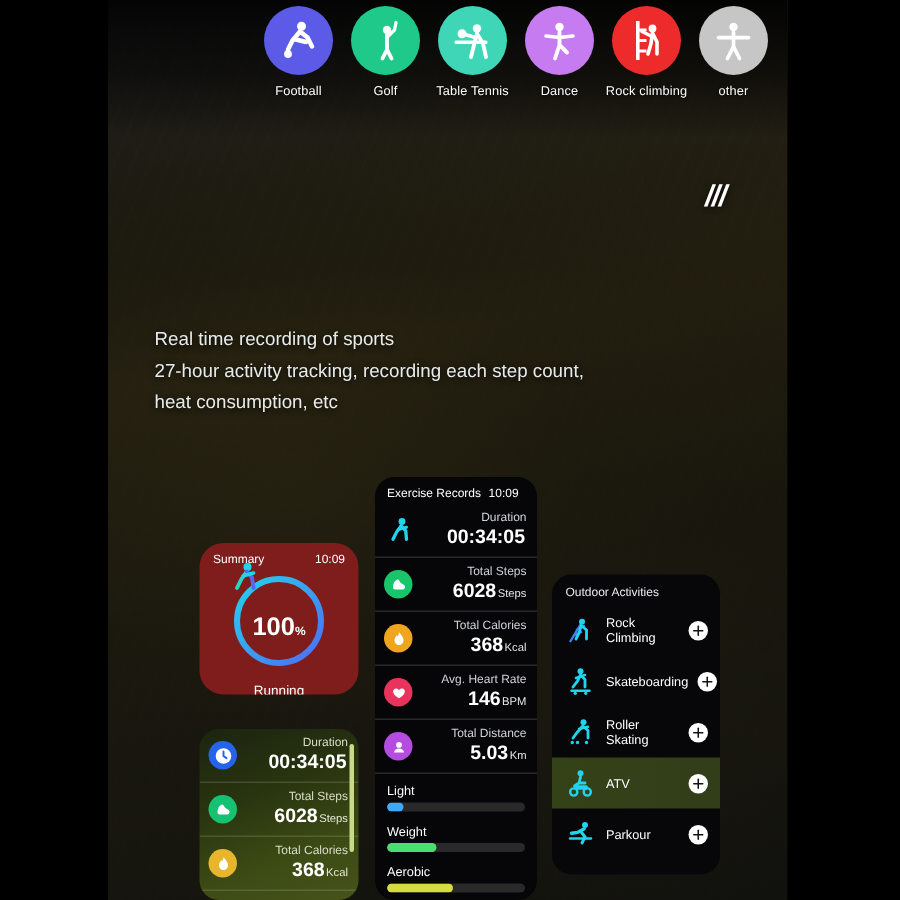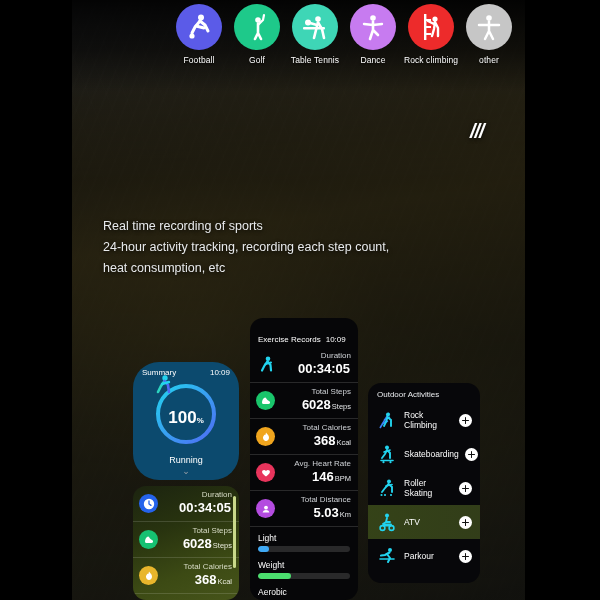--- a/index.html
+++ b/index.html
@@ -40,40 +40,40 @@
       text-shadow:0 2px 6px rgba(0,0,0,.75);}
   .quote{position:absolute;left:470px;top:120px;color:#fff;font-size:20px;font-weight:bold;
       font-style:italic;letter-spacing:-1px;text-shadow:0 1px 4px rgba(0,0,0,.8);}
   .sub{position:absolute;left:103px;top:216px;width:360px;color:#e8eaec;font-size:12.5px;
       line-height:21px;text-shadow:0 1px 4px rgba(0,0,0,.85);}
 
   
   .panel{position:absolute;border-radius:13px;overflow:hidden;}
 
   
-  #summary{left:133px;top:362px;width:106px;height:118px;background:#0c4a6e;border-radius:26px;z-index:4;}
+  #summary{left:133px;top:362px;width:106px;height:101px;background:#7f1d1d;border-radius:16px;z-index:4;}
   .sm-top{display:flex;justify-content:space-between;align-items:center;padding:6px 9px 0 9px;}
   .sm-top span{color:#fff;font-size:8px;}
   .ring-wrap{position:relative;width:68px;height:68px;margin:3px auto 0 auto;}
   .ring-wrap svg{position:absolute;inset:0;}
   .ring-inner{position:absolute;left:0;top:0;width:68px;height:68px;display:flex;
       flex-direction:column;align-items:center;justify-content:center;}
   .ring-inner .pct{color:#fff;font-size:17px;font-weight:bold;line-height:15px;margin-top:10px;}
   .ring-inner .pct small{font-size:8px;font-weight:bold;}
   .sm-name{text-align:center;color:#fff;font-size:9px;margin-top:7px;}
   .chev{width:100%;text-align:center;color:#9aa0a6;font-size:9px;line-height:8px;margin-top:2px;}
 
   
   #greencard{left:133px;top:486px;width:106px;height:114px;z-index:4;border-radius:13px;
       background:linear-gradient(160deg,#1c2410 0%,#28330f 35%,#3c4a14 70%,#46541a 100%);}
   .gc-scroll{position:absolute;right:3px;top:10px;width:3px;height:72px;border-radius:2px;background:#c9d98a;}
 
   
   #records{left:250px;top:318px;width:108px;height:282px;background:#060608;z-index:5;border-radius:13px;}
-  .rec-title{display:flex;align-items:center;gap:5px;padding:6px 8px 3px 8px;margin-top:11px;}
+  .rec-title{display:flex;align-items:center;gap:5px;padding:6px 8px 3px 8px;}
   .rec-title .t{color:#fff;font-size:8px;}
   .rec-title .tm{color:#fff;font-size:8px;}
 
   
   .mrow{display:flex;align-items:center;padding:4px 7px 4px 6px;border-bottom:1px solid rgba(255,255,255,.14);}
   .mrow:last-of-type{border-bottom:none;}
   .mico{width:19px;height:19px;border-radius:50%;flex:none;position:relative;}
   .mico svg{position:absolute;left:50%;top:50%;transform:translate(-50%,-50%);}
   .mtxt{flex:1;text-align:right;padding-left:4px;}
   .mlab{color:#cfd2d6;font-size:8px;line-height:10px;}
@@ -189,21 +189,21 @@
       </div>
       <div class="lbl">other</div>
     </div>
   </div>
 
   <div class="headline">
   </div>
   <div class="quote">///</div>
   <div class="sub">
     <div>Real time recording of sports</div>
-    <div>24-hour activity tracking, recording each step count,</div>
+    <div>27-hour activity tracking, recording each step count,</div>
     <div>heat consumption, etc</div>
   </div>
 
   <div class="panel" id="summary">
     <div class="sm-top">
       <span>Summary</span>
       <span>10:09</span>
     </div>
     <div class="ring-wrap">
       <svg width="68" height="68" viewBox="0 0 68 68">

